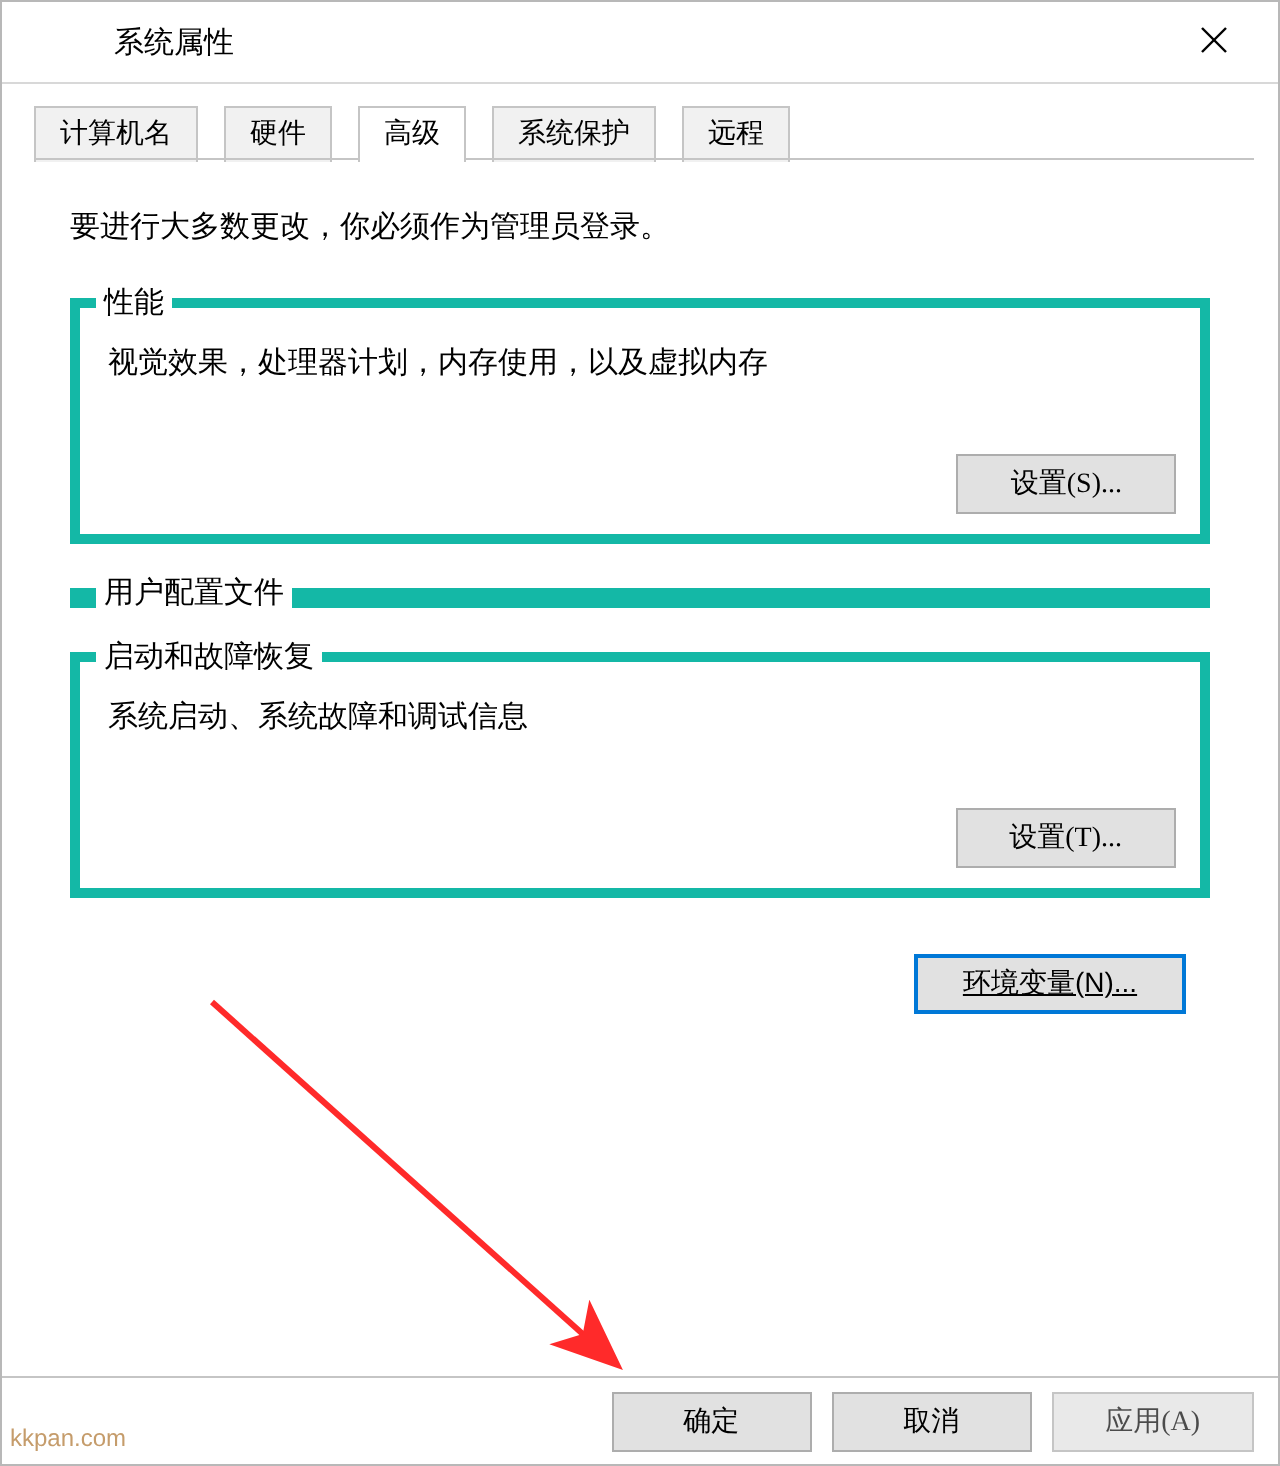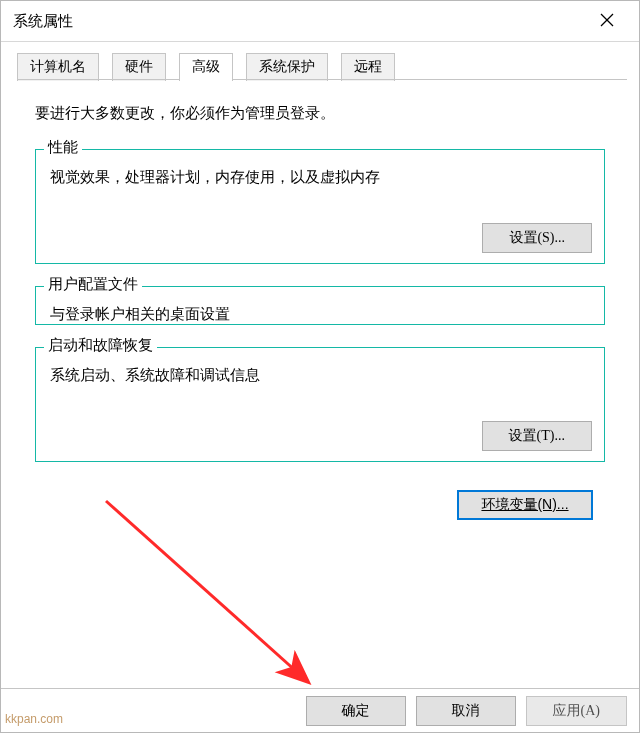--- a/index.html
+++ b/index.html
@@ -17,21 +17,21 @@
     display: flex; flex-direction: column;
     position: relative;
     background: #fff;
   }
   .titlebar {
     height: 40px;
     display: flex; align-items: center;
     padding: 0 12px;
   }
   .titlebar .title {
-    flex: 1; font-size: 15px;
+    flex: 1; font-size: 15px; margin-left: 44px;
   }
   .titlebar .close {
     width: 40px; height: 40px;
     display: flex; align-items: center; justify-content: center;
     cursor: pointer;
   }
   .titlebar .close svg { width: 14px; height: 14px; }
   .body {
     flex: 1;
     border-top: 1px solid #d8d8d8;
@@ -73,21 +73,21 @@
   .tabpage {
     flex: 1;
     padding: 24px 22px 10px 22px;
     display: flex; flex-direction: column;
   }
   .intro {
     font-size: 15px;
     margin-bottom: 26px;
   }
   .fieldset {
-    border: 1px solid #14b8a6;
+    border: 5px solid #14b8a6;
     position: relative;
     margin-bottom: 22px;
   }
   .fieldset .legend {
     position: absolute;
     top: -12px; left: 8px;
     padding: 0 4px;
     background: #fff;
     font-size: 15px;
   }
@@ -178,21 +178,20 @@
       <div class="fieldset">
         <div class="legend">性能</div>
         <div class="desc">视觉效果，处理器计划，内存使用，以及虚拟内存</div>
         <div class="btnrow">
           <button class="btn">设置(S)...</button>
         </div>
       </div>
 
       <div class="fieldset">
         <div class="legend">用户配置文件</div>
-        <div class="desc">与登录帐户相关的桌面设置</div>
       </div>
 
       <div class="fieldset">
         <div class="legend">启动和故障恢复</div>
         <div class="desc">系统启动、系统故障和调试信息</div>
         <div class="btnrow">
           <button class="btn">设置(T)...</button>
         </div>
       </div>
 

